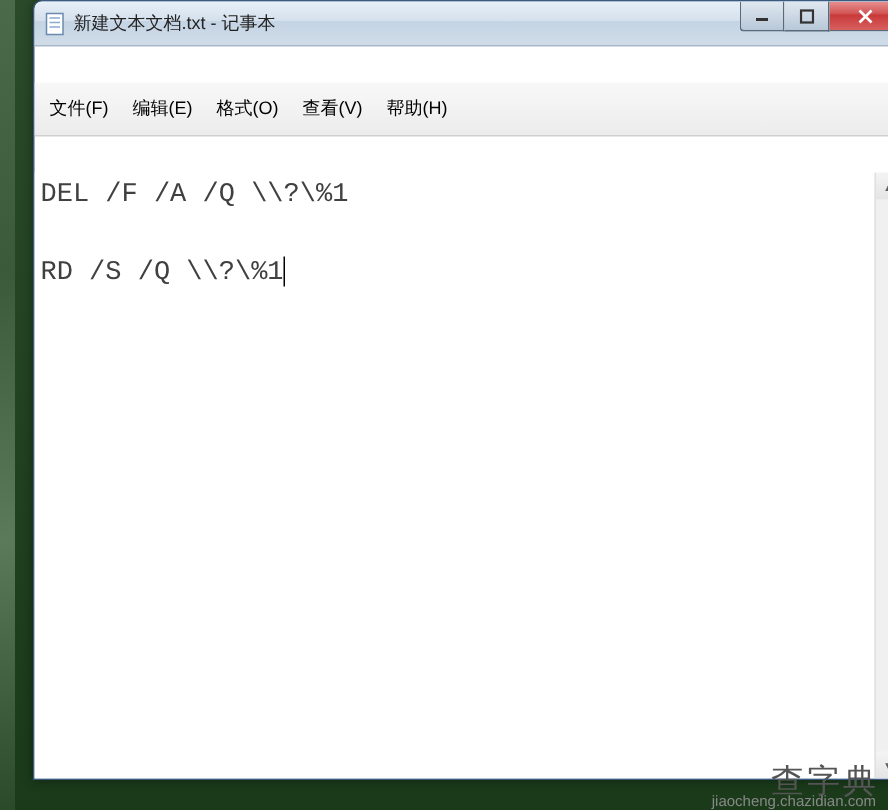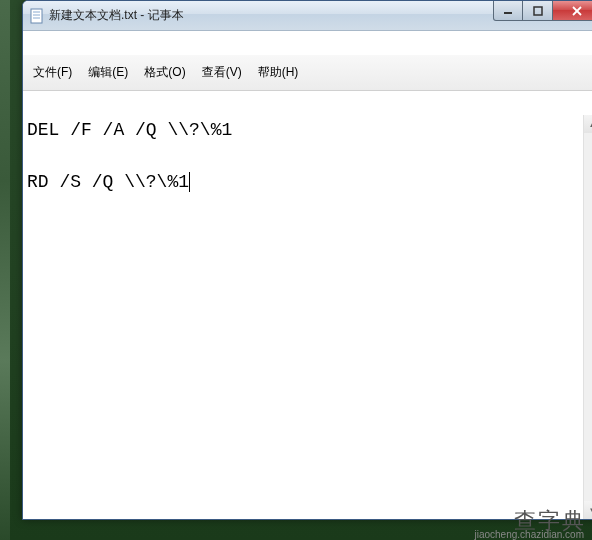--- a/index.html
+++ b/index.html
@@ -114,21 +114,21 @@
       position: absolute;
       left: 0;
       top: 0;
       right: 18px;
       bottom: 0;
       padding: 2px 4px;
       font-family: "SimSun", "Courier New", monospace;
       font-size: 18px;
       line-height: 26px;
       white-space: pre;
-      color: #000000;
+      color: #404040;
       border: none;
       outline: none;
       resize: none;
     }
     .caret {
       display: inline-block;
       width: 1px;
       height: 20px;
       background: #000;
       vertical-align: middle;

